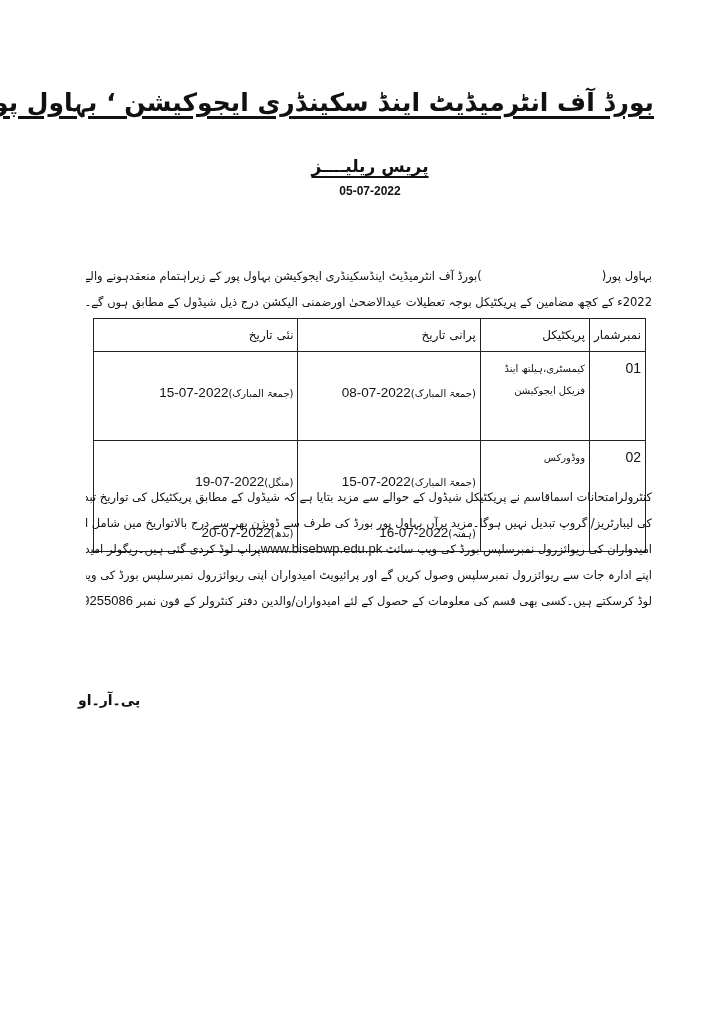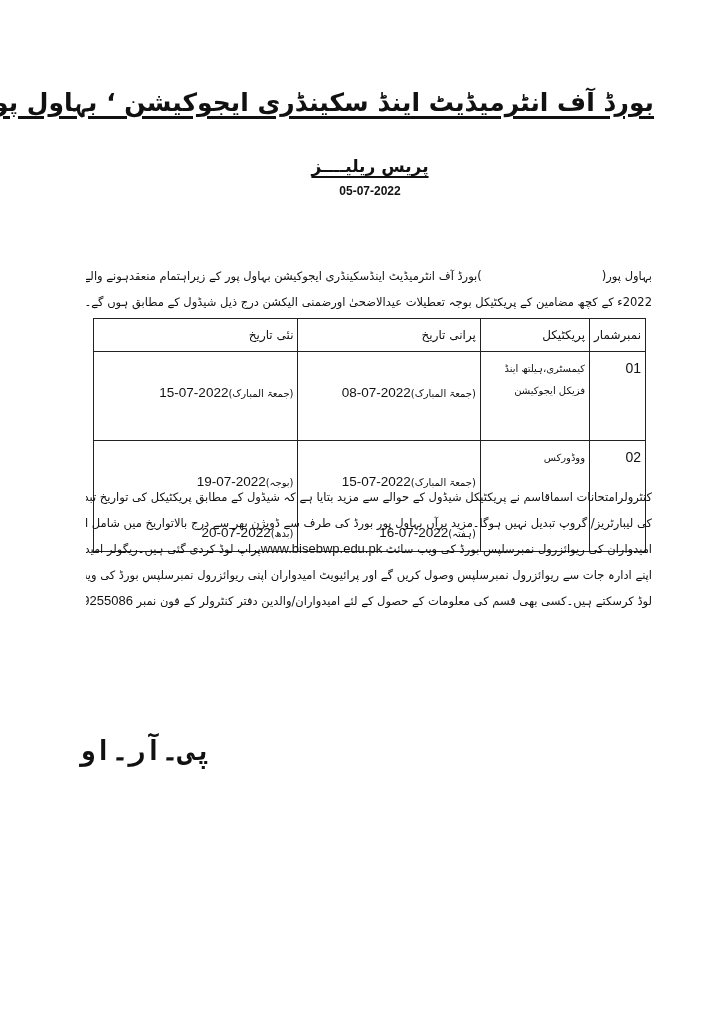--- a/index.html
+++ b/index.html
@@ -46,21 +46,21 @@
   .c-old { width:184px; }
   .c-new { width:212px; }
   .dt { font-family:"Liberation Sans", sans-serif; font-size:13.5px; direction:ltr; unicode-bidi:embed; }
   .day { font-size:10px; }
   .cell-line { display:block; line-height:26px; white-space:nowrap;margin-top:24px; }
   .row1 td { height:76px; }
   .row2 td { height:66px; }
   .sr { font-family:"Liberation Sans", sans-serif; font-size:14px; padding-top:8px !important; }
   .practical { font-size:10px; line-height:22px; padding-top:6px !important; }
   .signature {
-    position:absolute; left:78px; top:734px; font-weight:bold; font-size:28px; direction:rtl;font-family:Liberation Mono, monospace;
+    position:absolute; left:78px; top:692px; font-weight:bold; font-size:14px; direction:rtl;
   }
 </style>
 </head>
 <body>
 
 <div class="page">
 
   <div class="title">بورڈ آف انٹرمیڈیٹ اینڈ سکینڈری ایجوکیشن ‘ بہاول پور</div>
   <div class="subtitle">پریس ریلیــــز</div>
   <div class="date">05-07-2022</div>
@@ -89,21 +89,21 @@
       </td>
     </tr>
     <tr class="row2">
       <td class="sr">02</td>
       <td class="practical">ووڈورکس</td>
       <td>
         <span class="cell-line"><span class="day">(جمعۃ المبارک)</span><span class="dt">15-07-2022</span></span>
         <span class="cell-line"><span class="day">(ہفتہ)</span><span class="dt">16-07-2022</span></span>
       </td>
       <td>
-        <span class="cell-line"><span class="day">(بوجہ)</span><span class="dt">19-07-2022</span></span>
+        <span class="cell-line"><span class="day">(منگل)</span><span class="dt">19-07-2022</span></span>
         <span class="cell-line"><span class="day">(بدھ)</span><span class="dt">20-07-2022</span></span>
       </td>
     </tr>
   </tbody>
     </table>
 
   <div class="para p2">
     <span class="line">کنٹرولرامتحانات اسماقاسم نے پریکٹیکل شیڈول کے حوالے سے مزید بتایا ہے کہ شیڈول کے مطابق پریکٹیکل کی تواریخ تبدیل کی گئی ہیں۔ان پریکٹیکل</span>
     <span class="line">کی لیبارٹریز/ گروپ تبدیل نہیں ہوگا۔مزید برآں بہاول پور بورڈ کی طرف سے ڈویژن بھر سے درج بالاتواریخ میں شامل امتحان ہونے والے</span>
     <span class="line"><span>امیدواران کی ریوائزرول نمبرسلپس بورڈ کی ویب سائٹ </span><span class="num">www.bisebwp.edu.pk</span><span>پراپ لوڈ کردی گئی ہیں۔ریگولر امیدواران اپنے</span></span>

